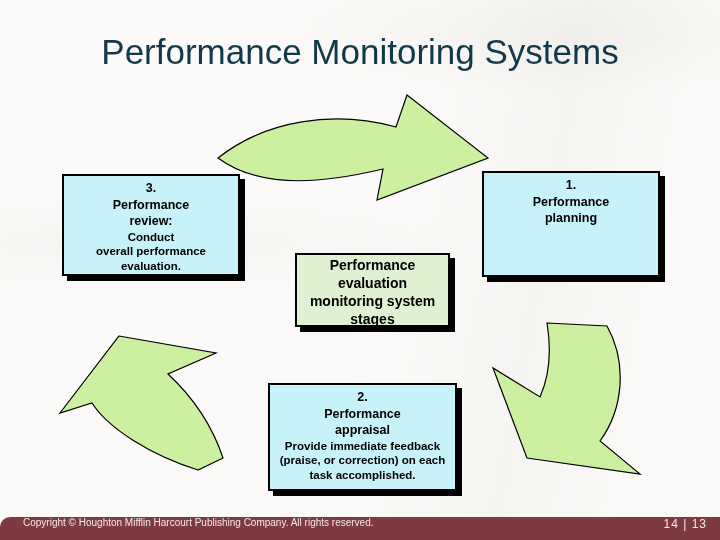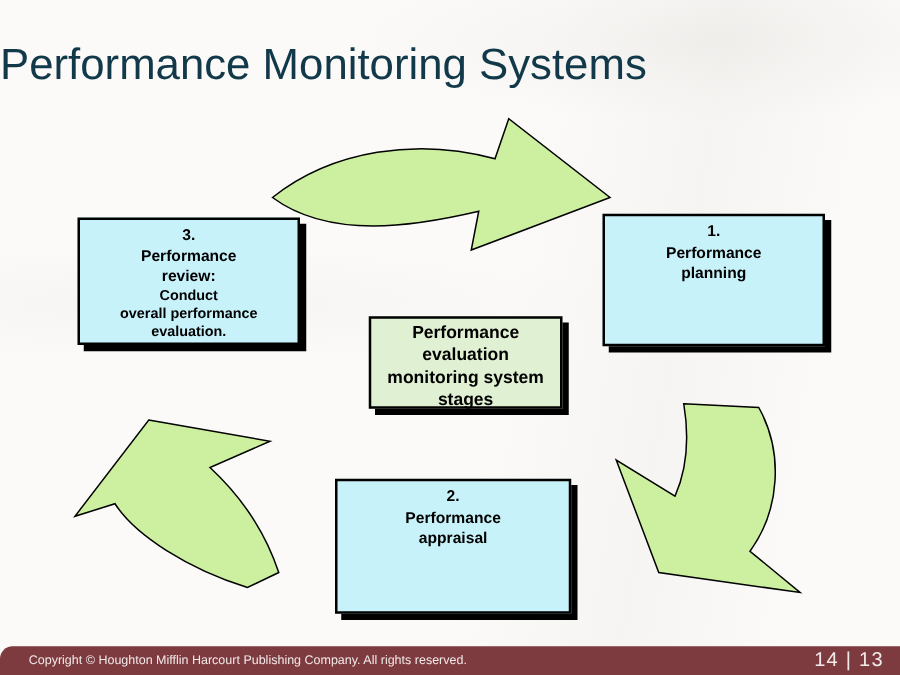--- a/index.html
+++ b/index.html
@@ -11,21 +11,21 @@
     font-family:"Liberation Sans","DejaVu Sans",sans-serif;
     background:
       radial-gradient(ellipse 420px 90px at 78% 6%, rgba(175,175,168,0.10), transparent 70%),
       radial-gradient(ellipse 500px 70px at 20% 45%, rgba(175,175,168,0.07), transparent 70%),
       linear-gradient(100deg, transparent 55%, rgba(160,160,152,0.06) 72%, transparent 88%),
       #fbfaf8;
   }
   .title{
     position:absolute;left:0;right:0;top:32px;
     margin:0;
-    text-align:left;
+    text-align:center;
     font-size:35px;
     font-weight:400;
     color:var(--title,#12394a);
     letter-spacing:0px;
     z-index:2;
   }
   svg.arrows{position:absolute;left:0;top:0;z-index:1;}
   svg.arrows path{
     fill:var(--arrow-green,#cdf0a0);
     stroke:var(--shape-border,#000);
@@ -68,26 +68,26 @@
     color:#000;
     white-space:pre-line;
   }
   .footer{
     position:absolute;left:0;right:0;bottom:0;
     height:23px;
     background:var(--footer-bar,#7d3b40);
     border-top-left-radius:10px;
     z-index:3;
     display:flex;
-    align-items:center;
+    align-items:flex-start;
     justify-content:space-between;
     color:var(--footer-text,#f2e9e9);
   }
   .footer .copyright{font-size:10px;padding-left:23px;}
-  .footer .page{font-size:16px;padding-right:13px;letter-spacing:1px;}
+  .footer .page{font-size:12px;padding-right:13px;letter-spacing:1px;}
 </style>
 </head>
 <body>
 
 <div class="slide">
 
   <svg class="arrows" width="720" height="540" viewBox="0 0 720 540">
     <path d="M 218 158 C 266 120 334 110 396 127 L 407 95 L 488 158 L 377 200 L 383 169 C 332 181 264 192 218 158 Z"></path>
     <path d="M 547 323 L 607 326 C 627 362 624 408 600 441 L 640 474 L 527 458 L 493 368 L 540 397 C 551 372 551 347 547 323 Z"></path>
     <path d="M 119 336 L 216 353 L 168 374 C 196 400 213 428 223 458 L 198 470 C 150 455 108 428 92 403 L 60 413 Z"></path>
@@ -114,20 +114,23 @@
     <div class="center-label">Performance
 evaluation
 monitoring system
 stages</div>
   </div>
 
   <div class="box blue box2">
     <div class="heading">2.
 Performance
 appraisal</div>
+    <div class="body">Provide immediate feedback
+(praise, or correction) on each
+task accomplished.</div>
   </div>
 
   <div class="footer">
     <span class="copyright">Copyright © Houghton Mifflin Harcourt Publishing Company. All rights reserved.</span>
     <span class="page">14 | 13</span>
   </div>
 
 </div>
 
 </body></html>

